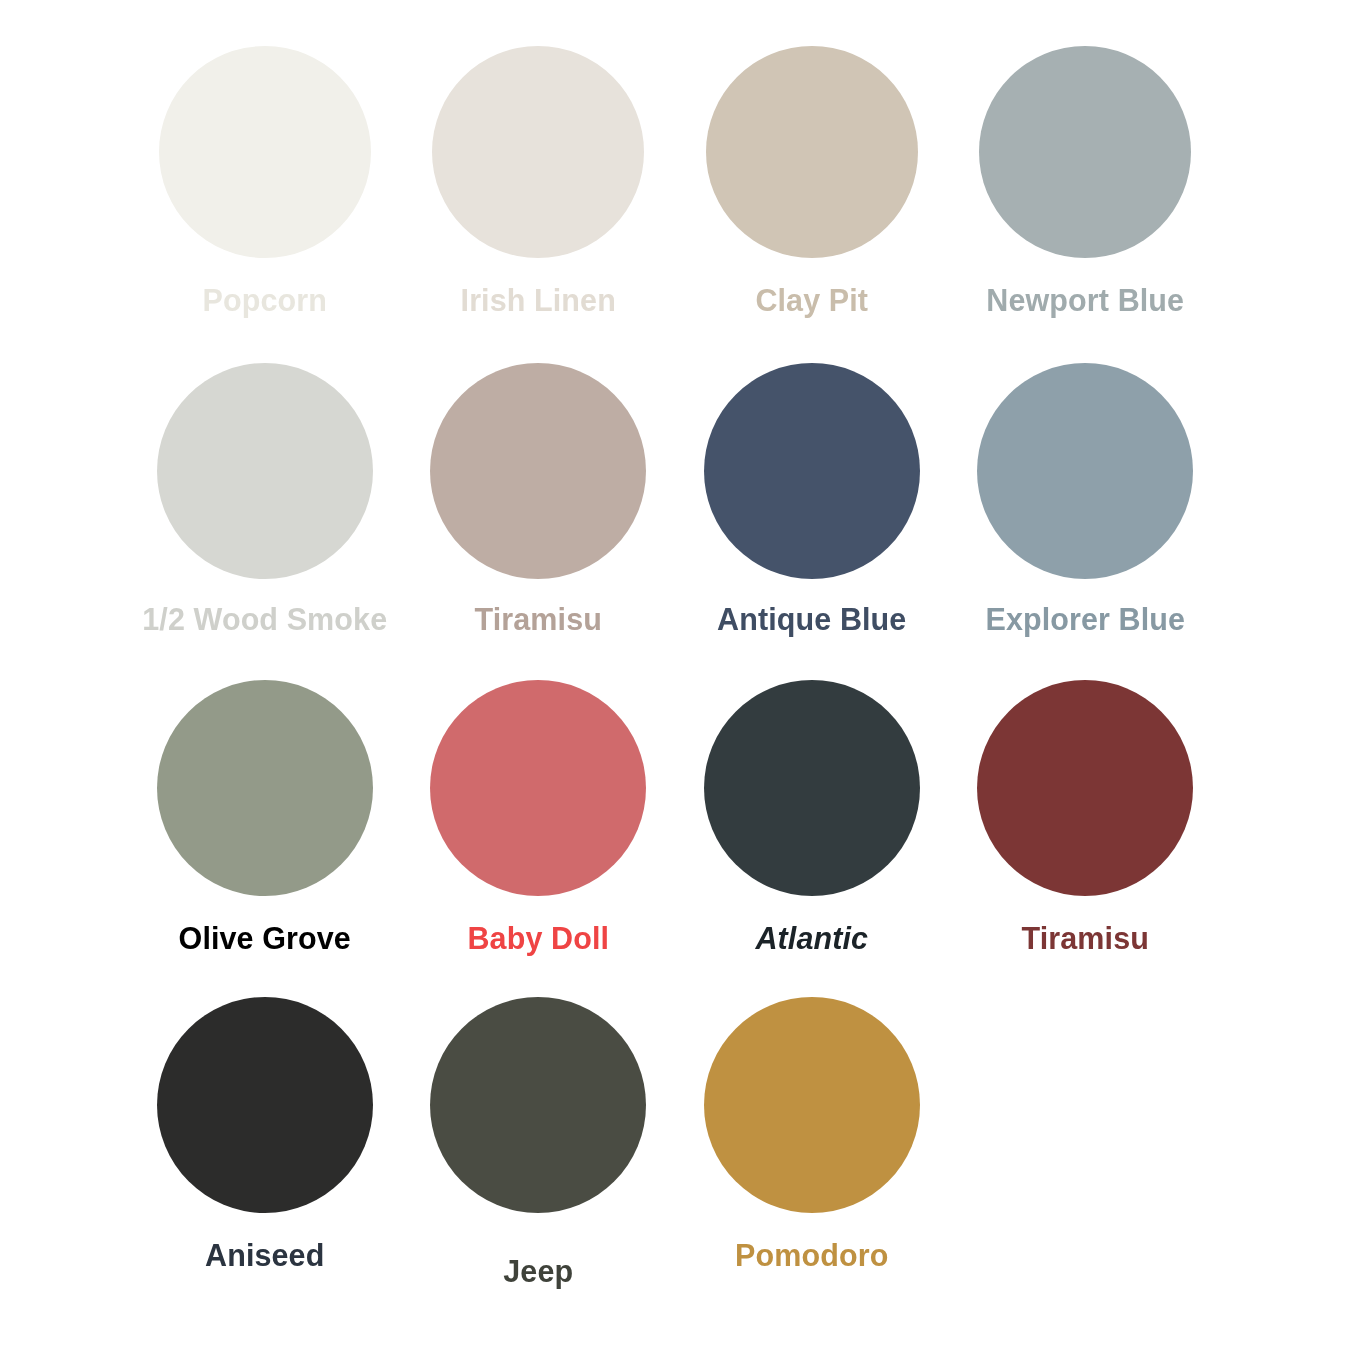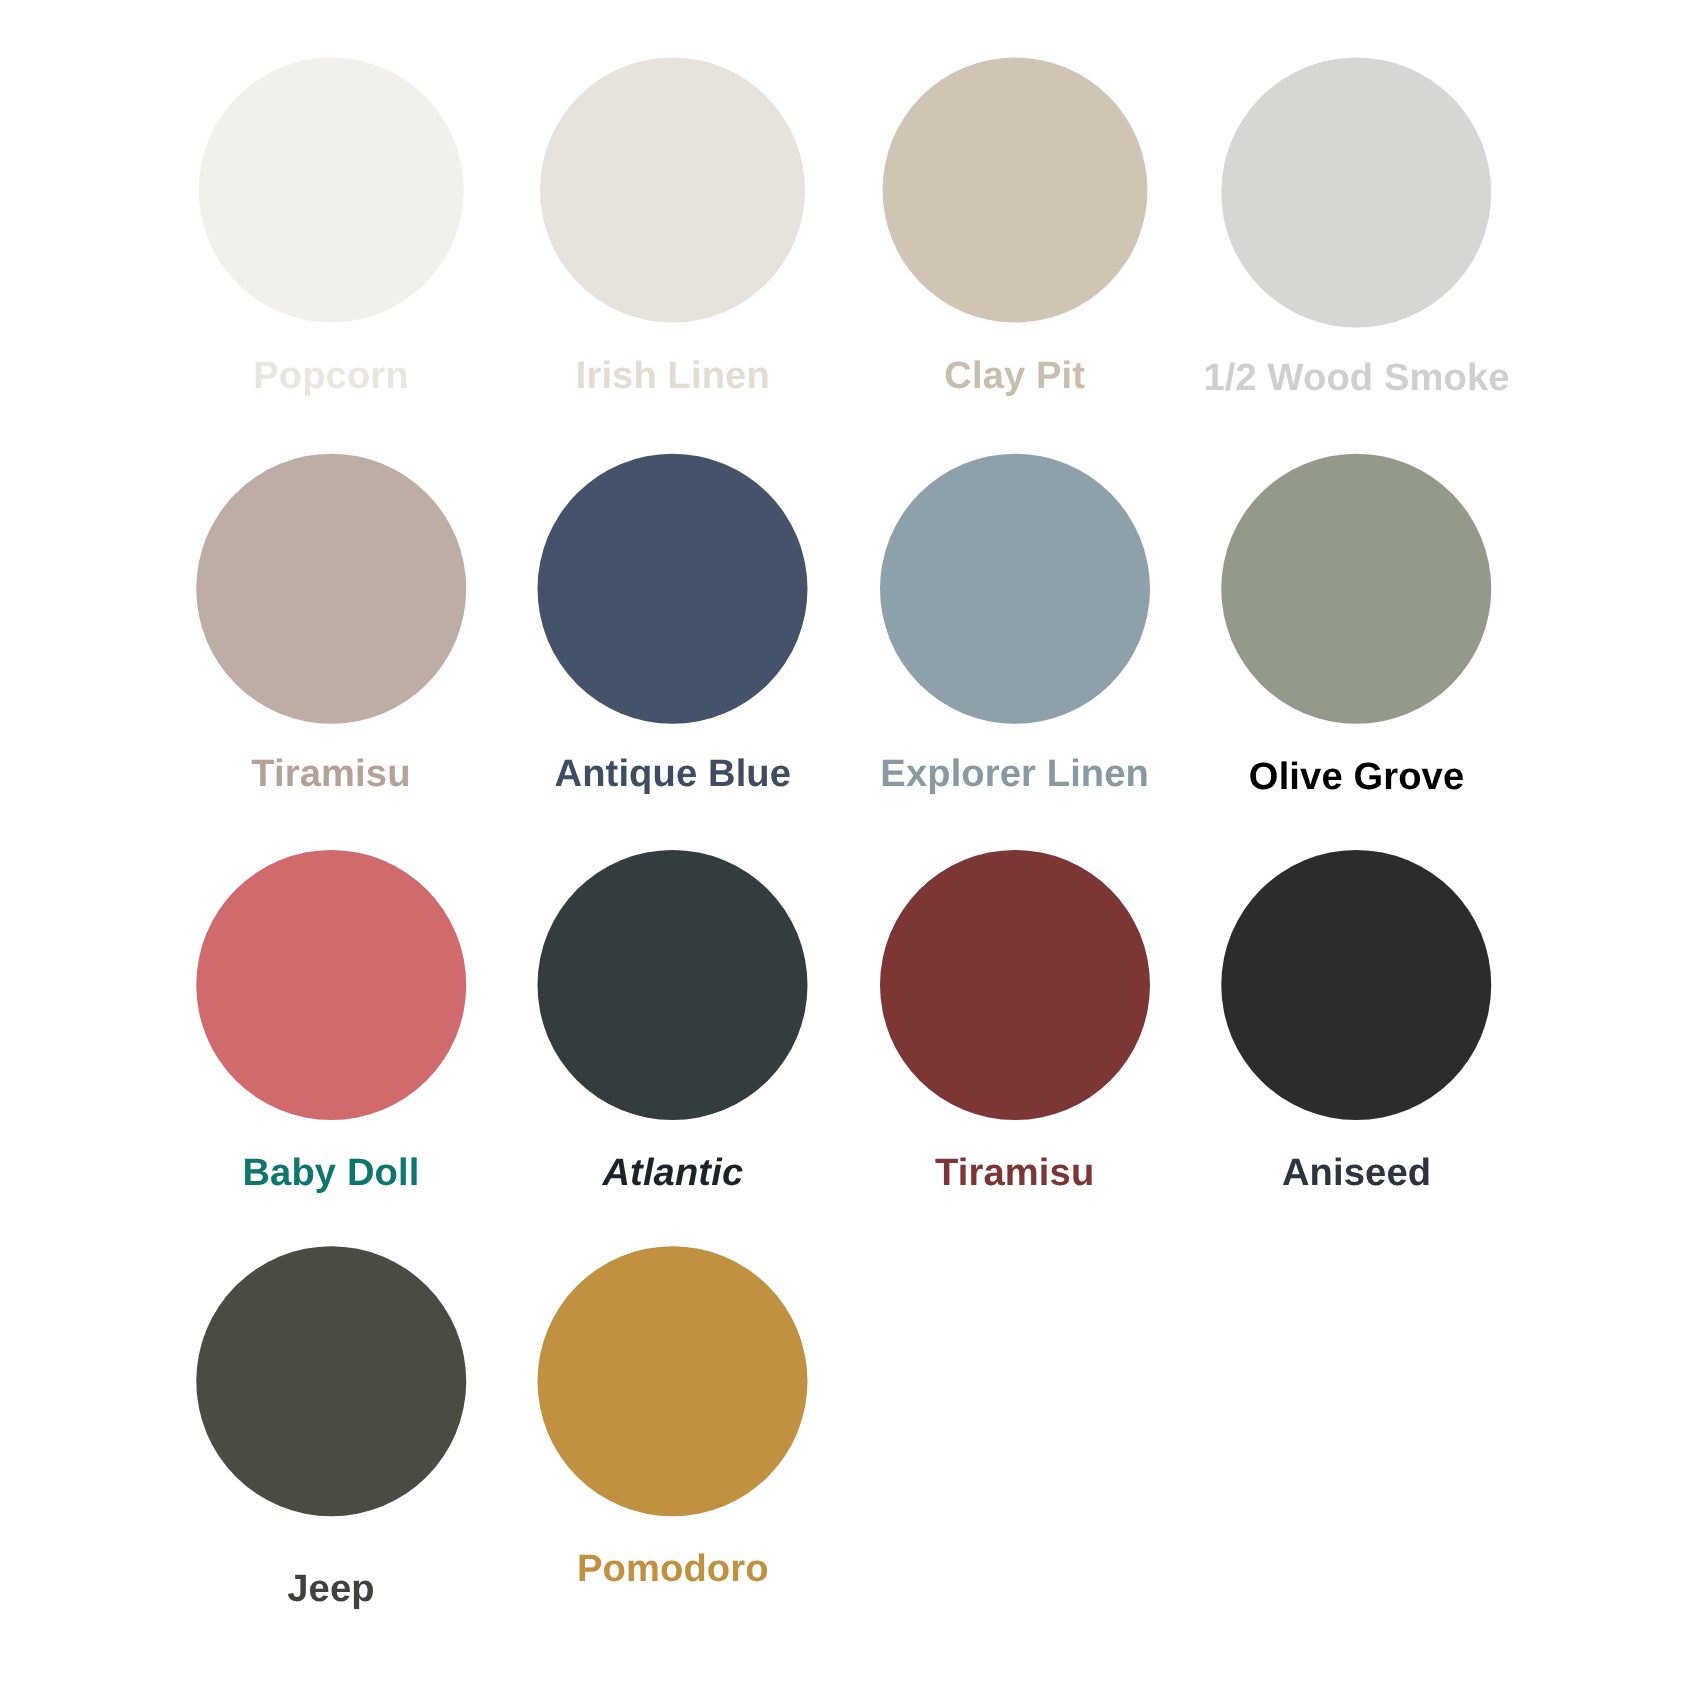--- a/index.html
+++ b/index.html
@@ -80,50 +80,54 @@
   <div class="swatch-cell row-1">
     <div class="swatch-disc" style="background: rgb(231, 226, 219);"></div>
     <div class="swatch-label" style="color: rgb(226, 220, 211);">Irish Linen</div>
   </div>
 
   <div class="swatch-cell row-1">
     <div class="swatch-disc" style="background: rgb(208, 197, 181);"></div>
     <div class="swatch-label" style="color: rgb(201, 189, 171);">Clay Pit</div>
   </div>
 
+  <div class="swatch-cell row-1">
+    <div class="swatch-disc" style="background: rgb(166, 176, 178);"></div>
+    <div class="swatch-label" style="color: rgb(160, 171, 173);">Newport Blue</div>
+  </div>
 
   <div class="swatch-cell row-2">
     <div class="swatch-disc" style="background: rgb(214, 215, 210);"></div>
     <div class="swatch-label" style="color: rgb(207, 208, 203);">1/2 Wood Smoke</div>
   </div>
 
   <div class="swatch-cell row-2">
     <div class="swatch-disc" style="background: rgb(190, 173, 164);"></div>
     <div class="swatch-label" style="color: rgb(180, 162, 152);">Tiramisu</div>
   </div>
 
   <div class="swatch-cell row-2">
     <div class="swatch-disc" style="background: rgb(69, 83, 106);"></div>
     <div class="swatch-label" style="color: rgb(63, 77, 99);">Antique Blue</div>
   </div>
 
   <div class="swatch-cell row-2">
     <div class="swatch-disc" style="background: rgb(142, 160, 170);"></div>
-    <div class="swatch-label" style="color: rgb(135, 153, 163);">Explorer Linen</div>
+    <div class="swatch-label" style="color: rgb(135, 153, 163);">Explorer Blue</div>
   </div>
 
 
   <div class="swatch-cell row-3">
     <div class="swatch-disc" style="background: rgb(147, 154, 137);"></div>
     <div class="swatch-label" style="color: #000000;">Olive Grove</div>
   </div>
 
   <div class="swatch-cell row-3">
     <div class="swatch-disc" style="background: rgb(208, 106, 108);"></div>
-    <div class="swatch-label" style="color: #0f766e;">Baby Doll</div>
+    <div class="swatch-label" style="color: #ef4444;">Baby Doll</div>
   </div>
 
   <div class="swatch-cell row-3">
     <div class="swatch-disc" style="background: rgb(51, 60, 63);"></div>
     <div class="swatch-label" style="color: rgb(27, 35, 40); font-style: italic;">Atlantic</div>
   </div>
 
   <div class="swatch-cell row-4">
     <div class="swatch-disc" style="background: rgb(124, 54, 53);"></div>
     <div class="swatch-label" style="color: rgb(124, 54, 53);">Tiramisu</div>

